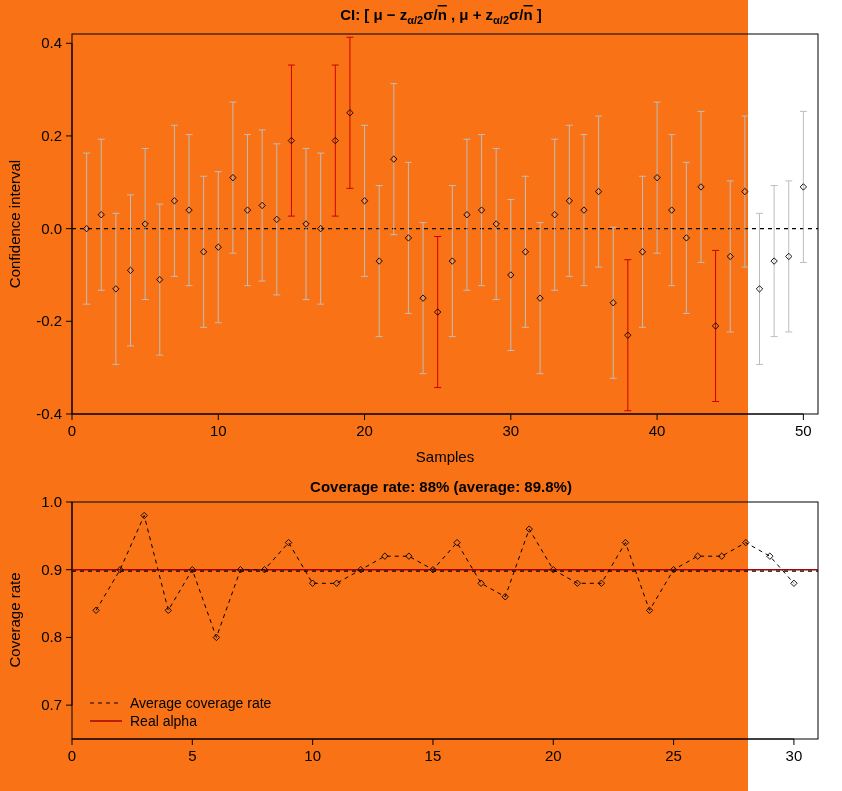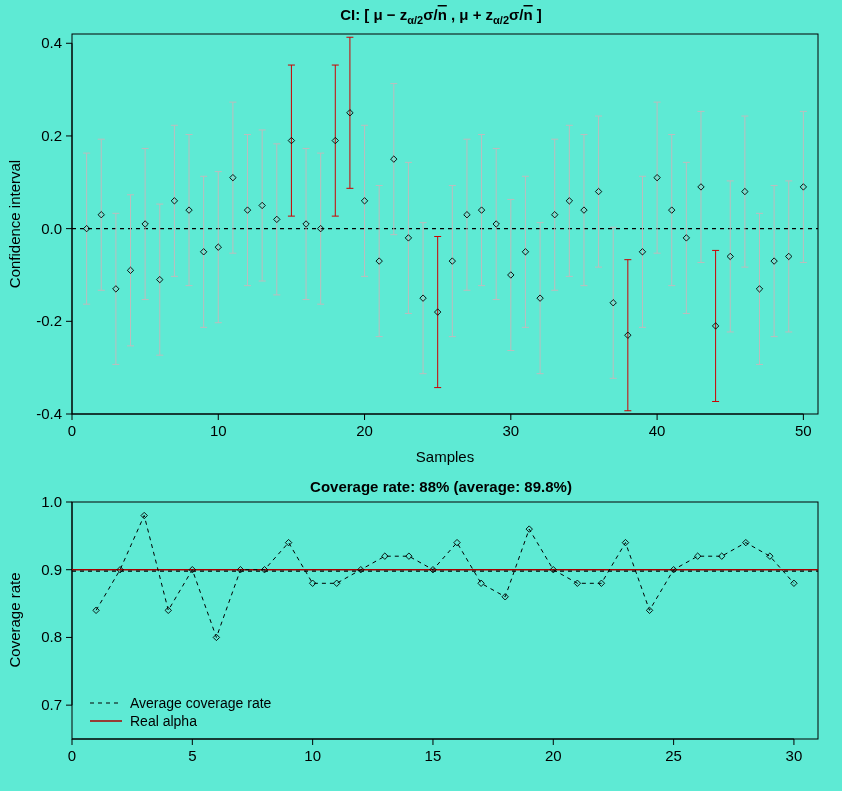--- a/index.html
+++ b/index.html
@@ -3,24 +3,24 @@
 <meta charset="utf-8">
 <style>
   html, body {
     margin: 0;
     padding: 0;
     background: #fff;
     font-family: Arial, Helvetica, sans-serif;
     color: #000;
   }
   .page {
-    width: 842px;
+    width: 748px;
     height: 791px;
     position: relative;
-    background: #5eead4;
+    background: #f97316;
   }
   svg { display: block; }
   .axis-line { stroke: #000; stroke-width: 1; fill: none; }
   .tick { stroke: #000; stroke-width: 1; }
   .bigticklabel { font-size: 15px; fill: #000; }
   .axislabel { font-size: 15px; fill: #000; }
   .title { font-size: 15px; font-weight: bold; fill: #000; text-anchor: middle; }
   .framebox { fill: none; stroke: #000; stroke-width: 1; }
   .hline { stroke: #000; stroke-width: 1.2; stroke-dasharray: 4 4; }
   .ci-bar { stroke-width: 1; }

